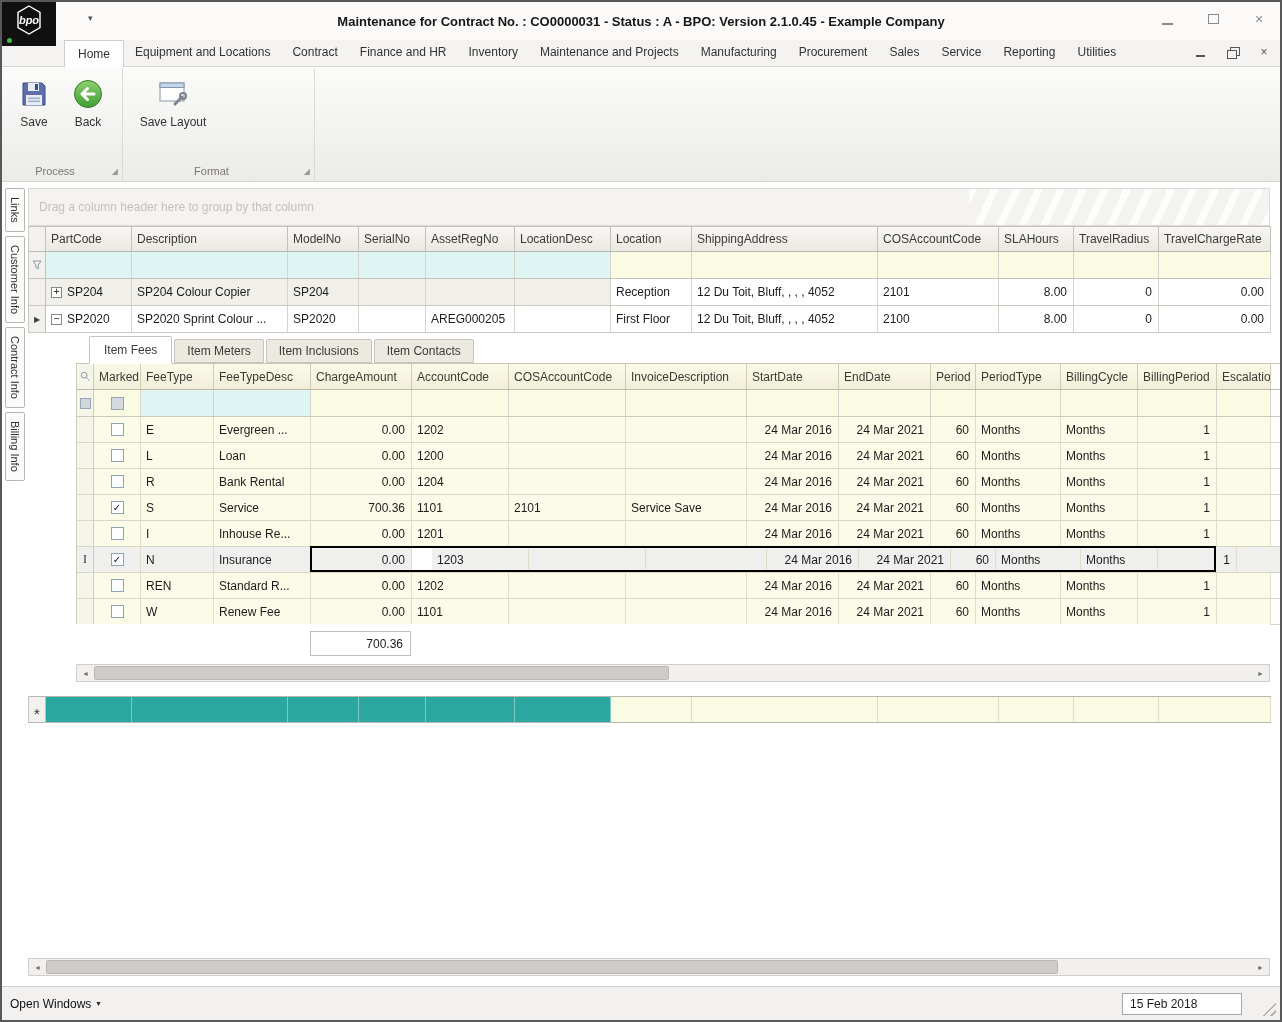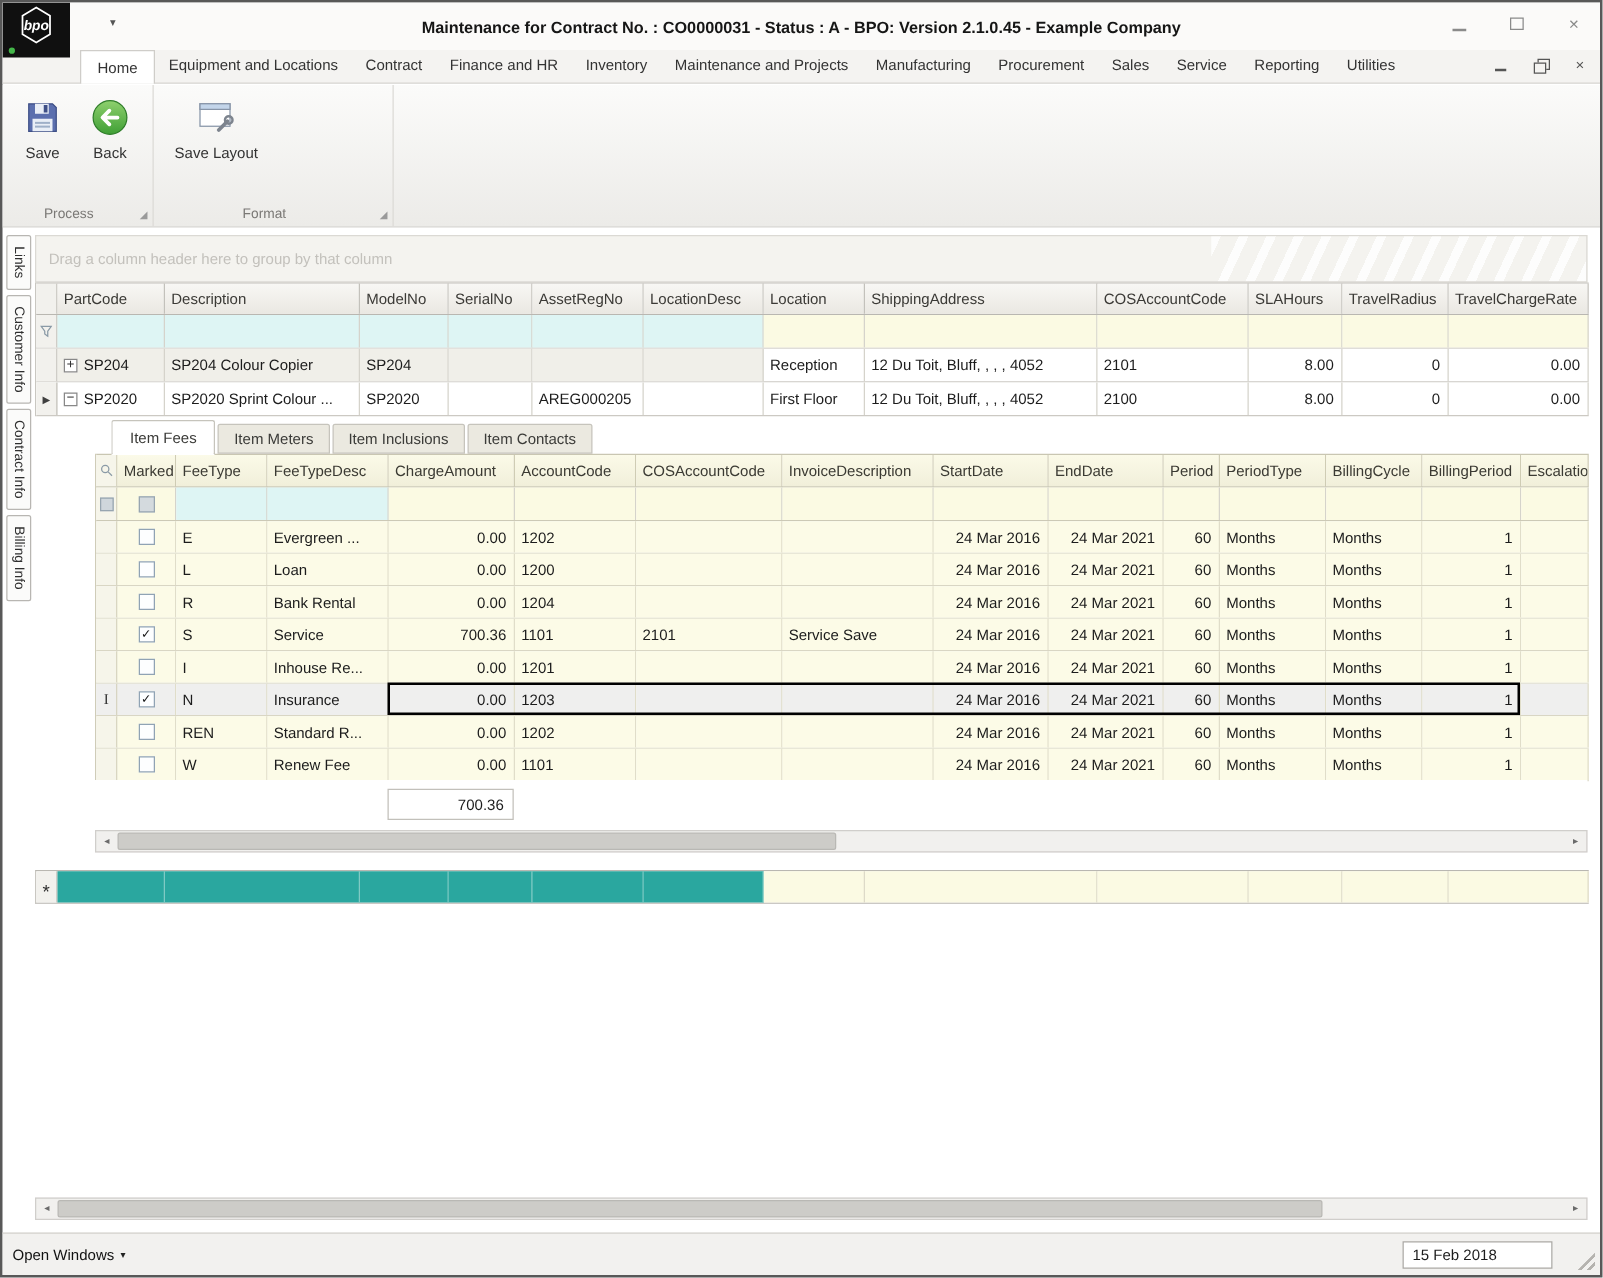--- a/index.html
+++ b/index.html
@@ -458,21 +458,21 @@
         <div class="mc dc" style="width: 54px;"></div>
       </div>
       <div class="grow drow sel">
         <div class="mc dind ibeam" style="width: 17px;">I</div>
         <div class="mc dc c" style="width: 47px;">
           <span class="cb checked">✓</span>
         </div>
         <div class="mc dc" style="width: 73px;">N</div>
         <div class="mc dc" style="width: 97px;">Insurance</div>
         <div class="mc dc r" style="width: 101px;">0.00</div>
-        <div class="mc dc" style="width: 97px;">1203</div>
+        <div class="mc dc" style="width: 97px; margin-left: 20px;">1203</div>
         <div class="mc dc" style="width: 117px;"></div>
         <div class="mc dc" style="width: 121px;"></div>
         <div class="mc dc r" style="width: 92px;">24 Mar 2016</div>
         <div class="mc dc r" style="width: 92px;">24 Mar 2021</div>
         <div class="mc dc r" style="width: 45px;">60</div>
         <div class="mc dc" style="width: 85px;">Months</div>
         <div class="mc dc" style="width: 77px;">Months</div>
         <div class="mc dc r" style="width: 79px;">1</div>
         <div class="mc dc" style="width: 54px;"></div>
       </div>

